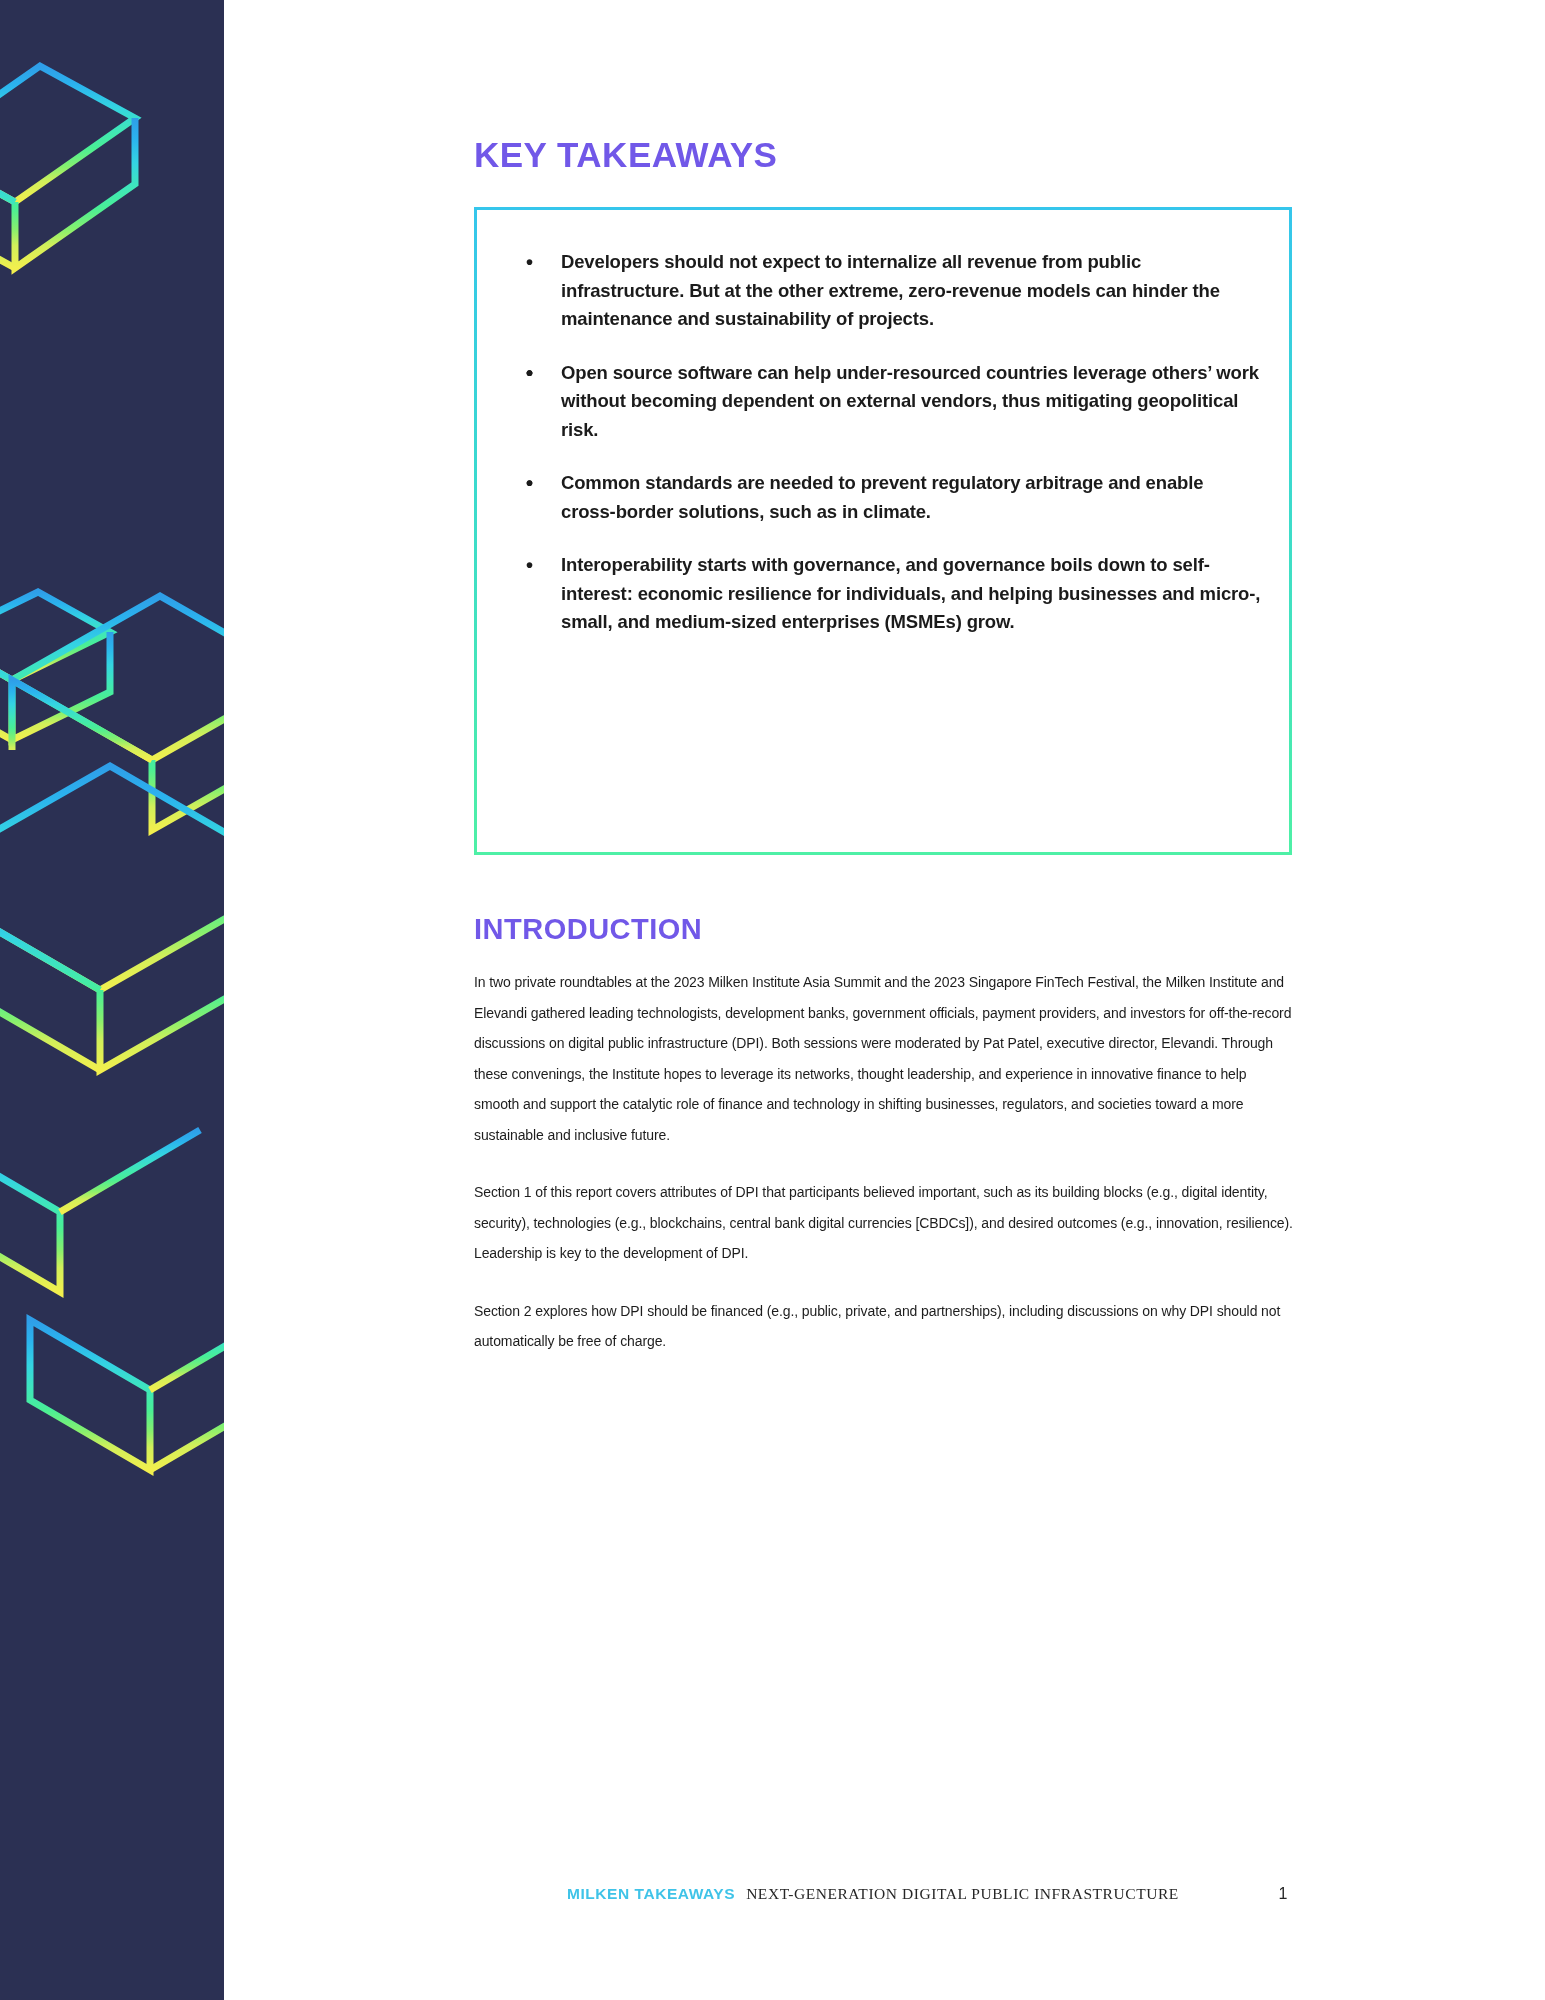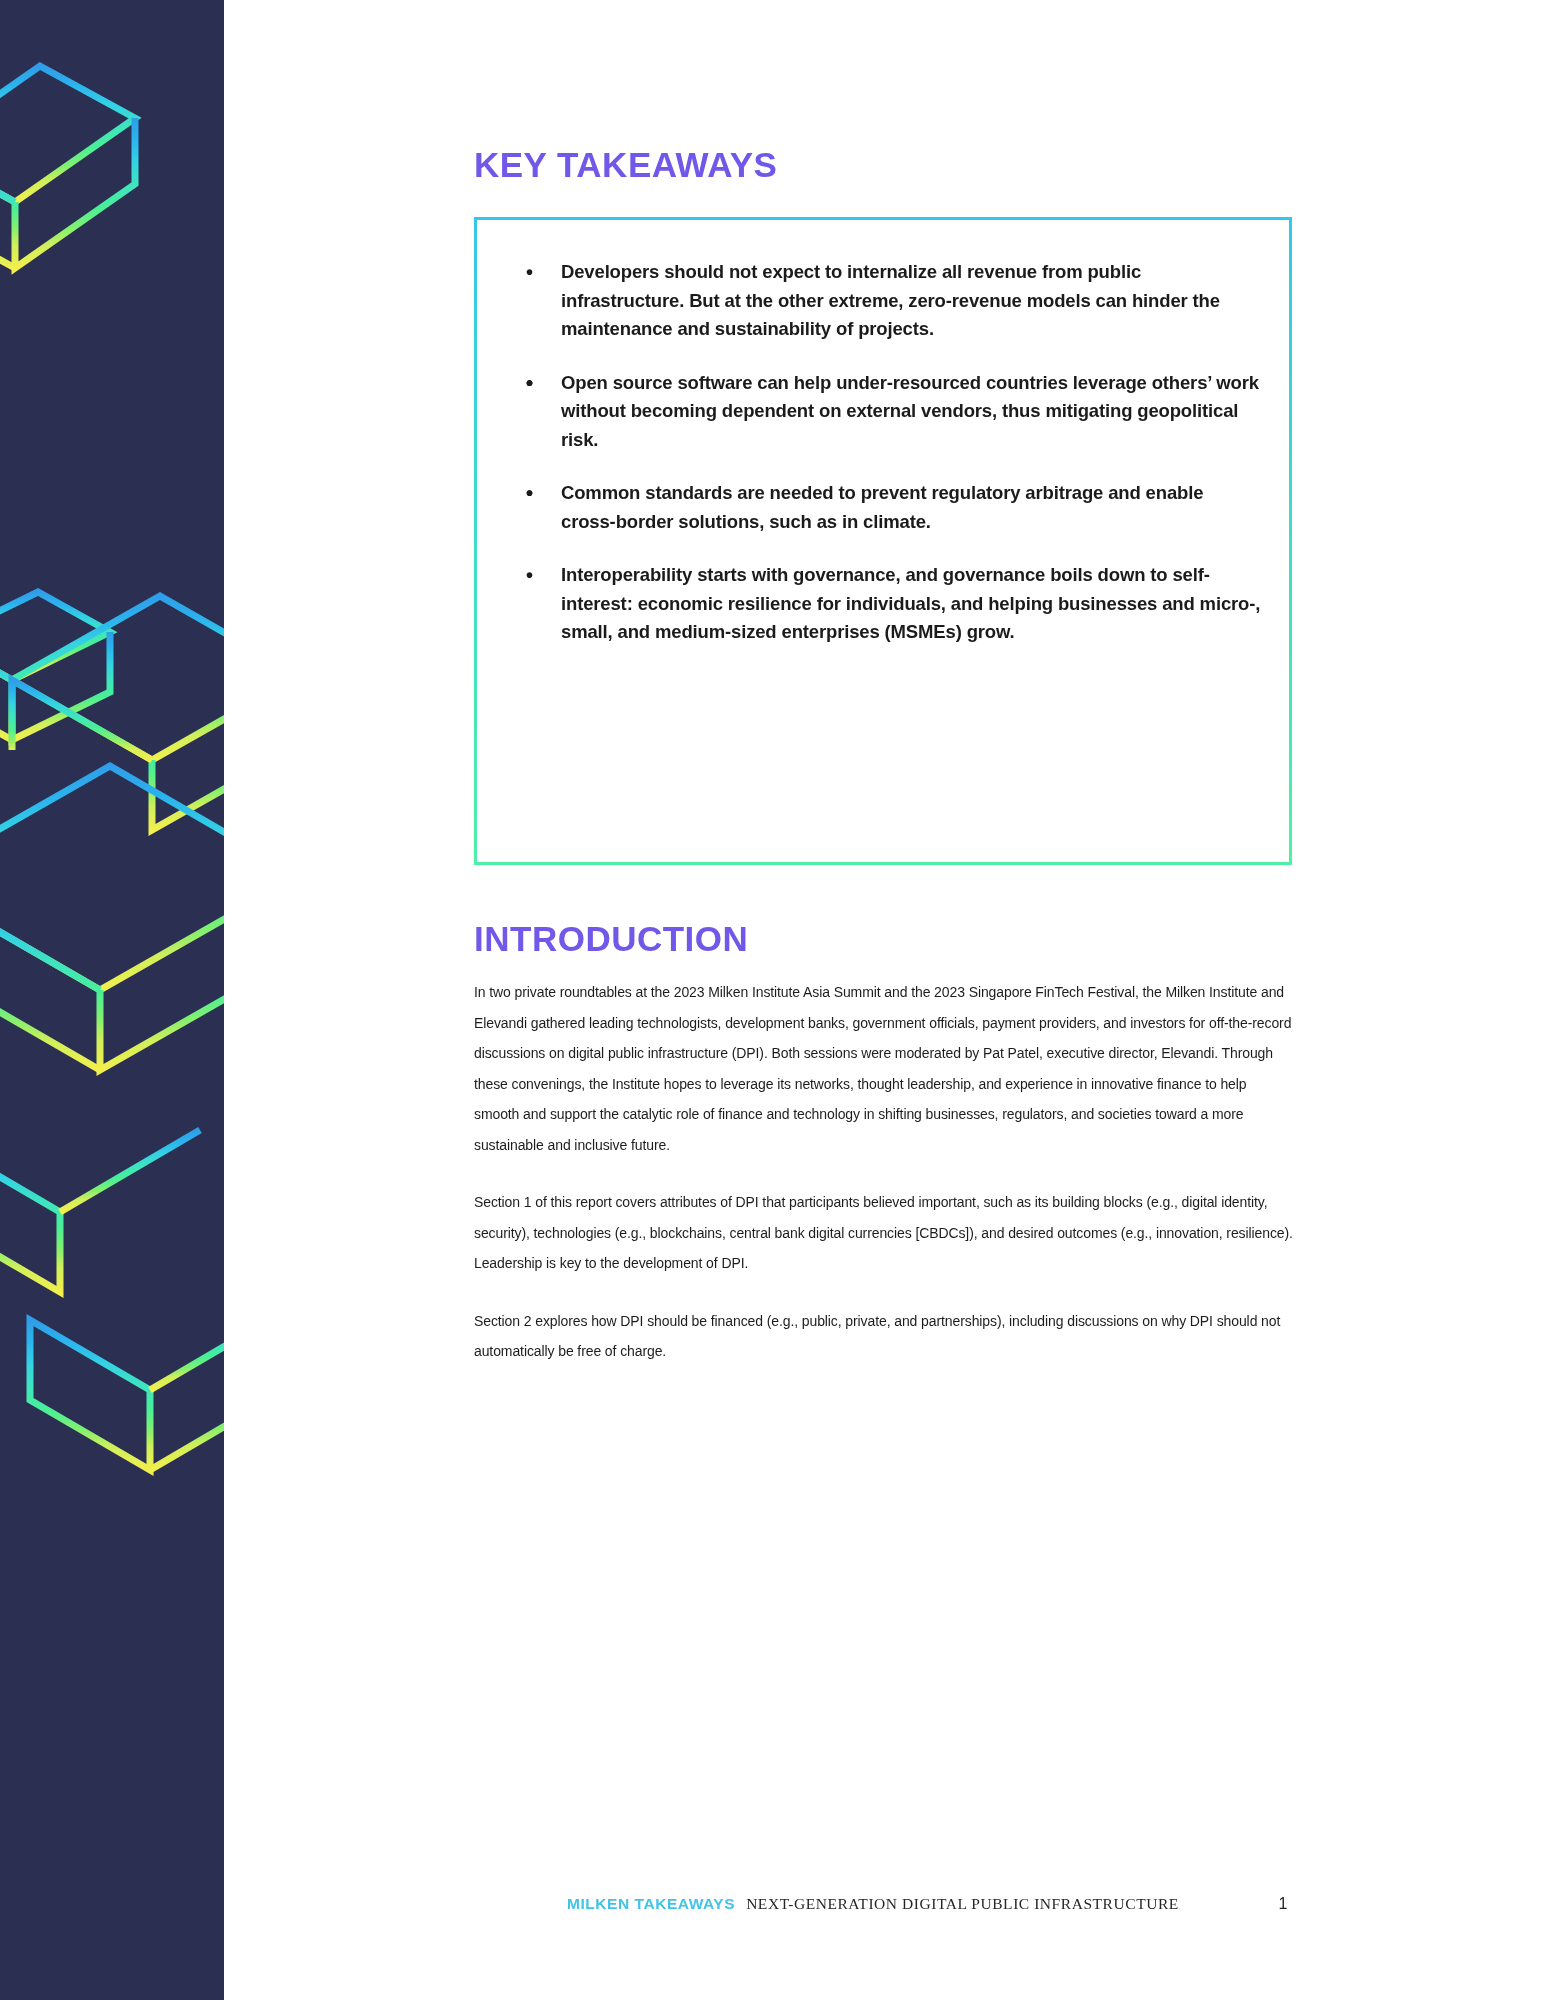--- a/index.html
+++ b/index.html
@@ -29,21 +29,21 @@
     position: absolute;
     left: 0;
     top: 0;
     display: block;
   }
 
   
   #page {
     position: absolute;
     left: 224px;
-    top: 14px;
+    top: 4px;
     width: 1321px;
     height: 1428px;
   }
 
   
   h1.section-title {
     margin: 0;
     color: #7158e8;
     font-family: "Liberation Sans", sans-serif;
     font-weight: bold;
@@ -53,21 +53,21 @@
     position: absolute;
     left: 250px;
     top: 131px;
     font-size: 35px;
     line-height: 40px;
   }
   #introduction-title {
     position: absolute;
     left: 250px;
     top: 905px;
-    font-size: 35px;
+    font-size: 29px;
     line-height: 40px;
   }
 
   
   #takeaways-box {
     position: absolute;
     left: 250px;
     top: 203px;
     width: 818px;
     height: 648px;

